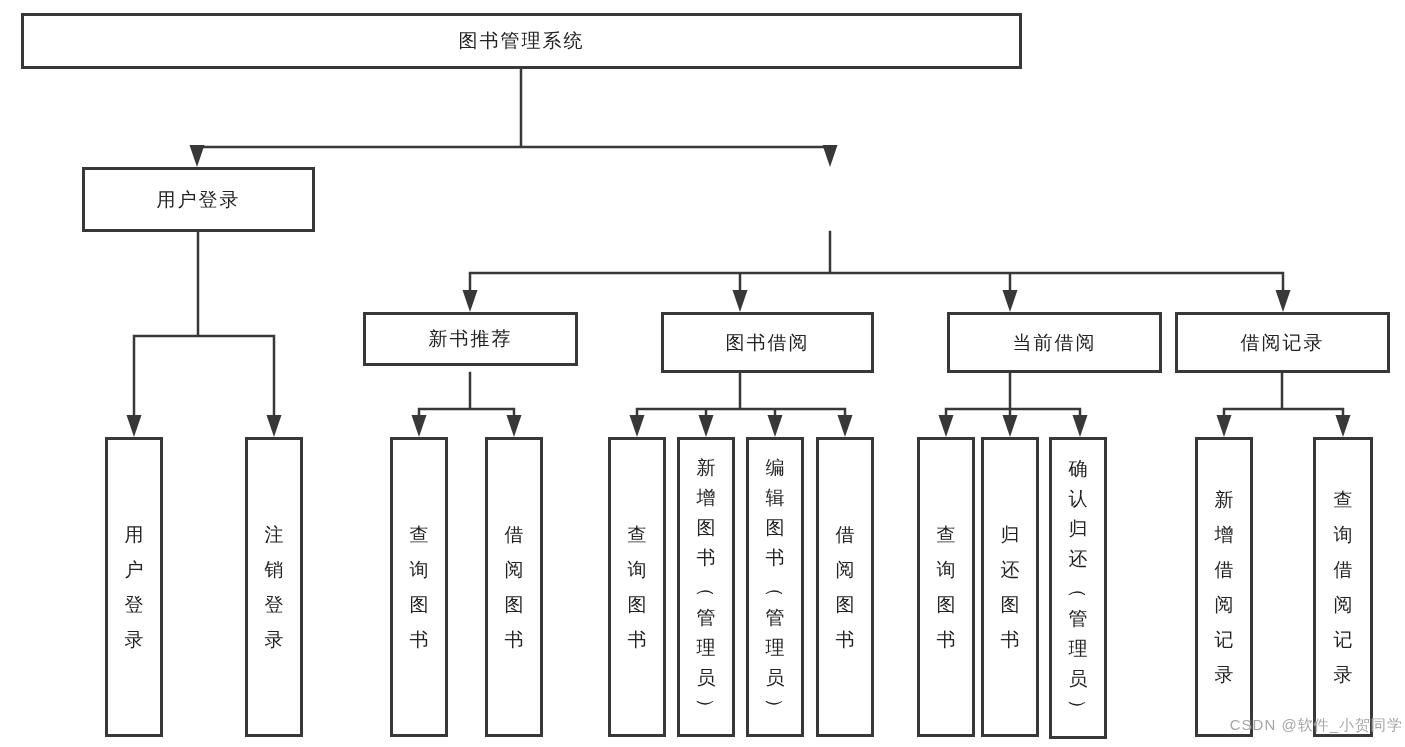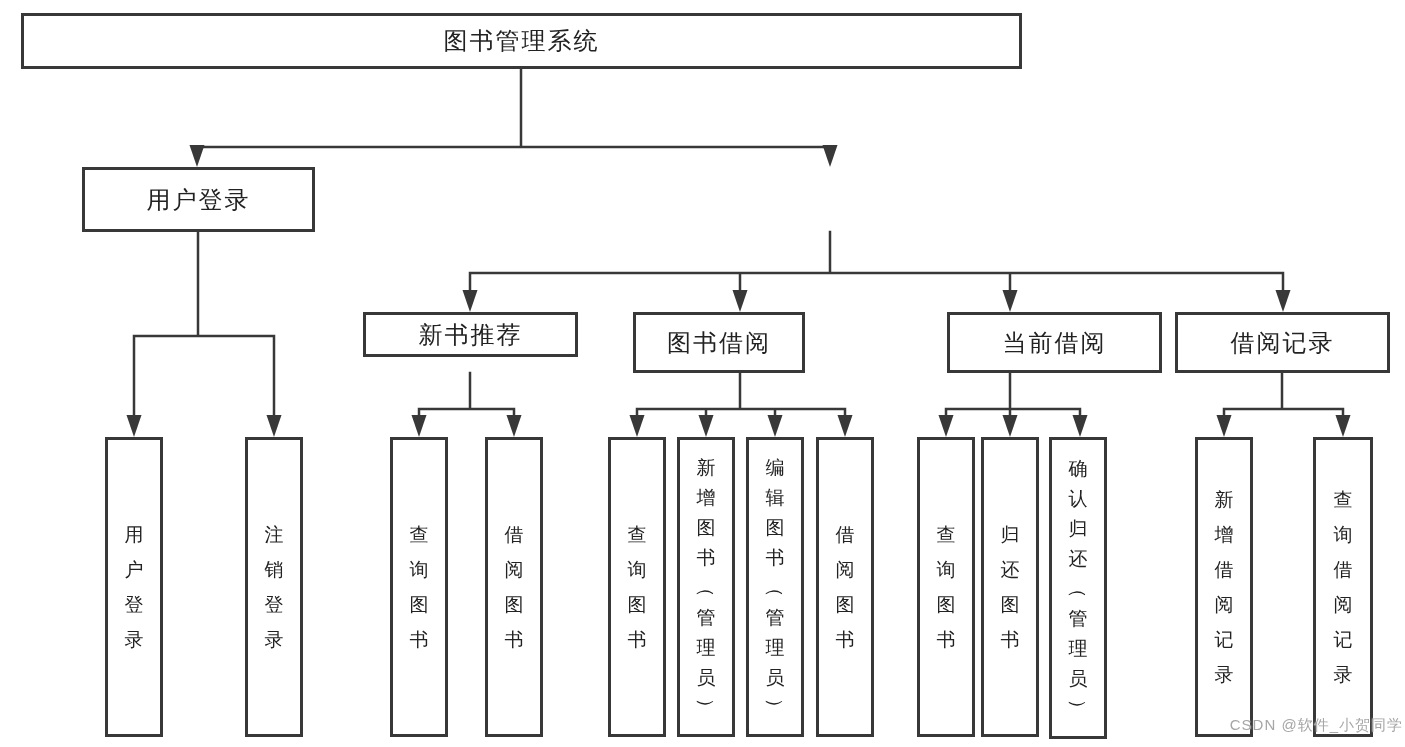--- a/index.html
+++ b/index.html
@@ -20,21 +20,21 @@
   }
   svg.connectors{position:absolute;left:0;top:0;width:1405px;height:747px;z-index:0;}
   svg.connectors path{stroke:var(--line);stroke-width:2.5;fill:none;stroke-linecap:square;}
   svg.connectors polygon{fill:var(--line);stroke:none;}
   .node{
     position:absolute;
     box-sizing:border-box;
     border:3px solid var(--box-border);
     background:var(--bg);
     display:flex;align-items:center;justify-content:center;
-    font-size:24px;letter-spacing:2px;
+    font-size:19px;letter-spacing:2px;
     z-index:1;
   }
   .leaf{
     position:absolute;
     box-sizing:border-box;
     border:3px solid var(--box-border);
     background:var(--bg);
     display:flex;align-items:center;justify-content:center;
     z-index:1;
     top:437px;width:58px;height:300px;
@@ -86,22 +86,22 @@
     <polygon points="1002.5,415 1017.5,415 1010,437"></polygon>
     <polygon points="1072.5,415 1087.5,415 1080,437"></polygon>
     <polygon points="1216.5,415 1231.5,415 1224,437"></polygon>
     <polygon points="1335.5,415 1350.5,415 1343,437"></polygon>
   </svg>
 
   <div class="node" style="left:21px;top:13px;width:1001px;height:56px;">图书管理系统</div>
 
   <div class="node" style="left:82px;top:167px;width:233px;height:65px;">用户登录</div>
 
-  <div class="node" style="left:363px;top:312px;width:215px;height:45px;">新书推荐</div>
-  <div class="node" style="left:633px;top:312px;width:172px;height:61px;">图书借阅</div>
+  <div class="node" style="left:363px;top:312px;width:215px;height:54px;">新书推荐</div>
+  <div class="node" style="left:661px;top:312px;width:213px;height:61px;">图书借阅</div>
   <div class="node" style="left:903px;top:312px;width:215px;height:61px;margin-left:44px;">当前借阅</div>
   <div class="node" style="left:1175px;top:312px;width:215px;height:61px;">借阅记录</div>
 
   <div class="leaf" style="left:105px;">
     <div class="vlabel" style="gap: 16px;">
         <span>用</span>
         <span>户</span>
         <span>登</span>
         <span>录</span>
       </div>

